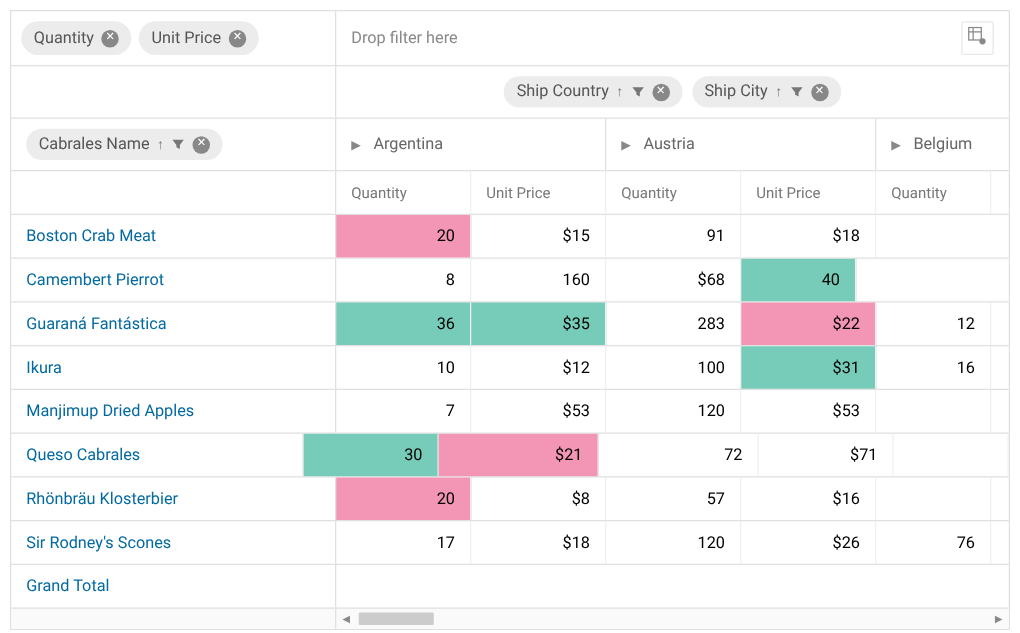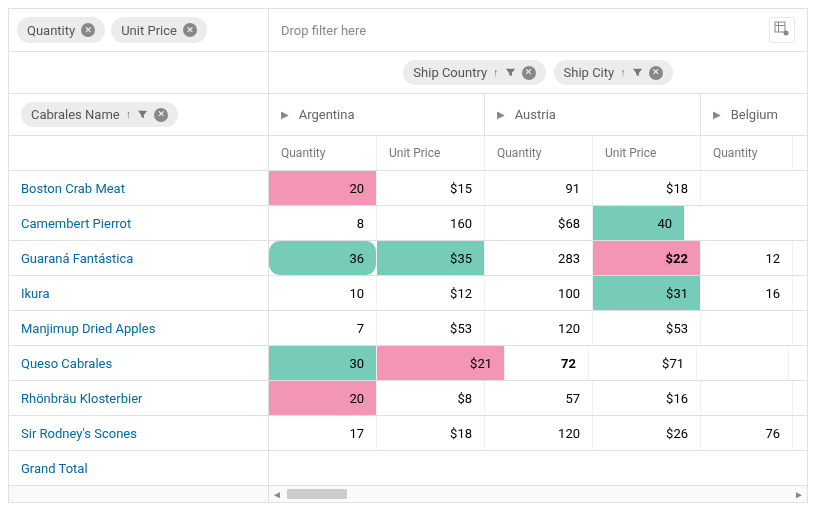--- a/index.html
+++ b/index.html
@@ -279,24 +279,24 @@
         <div class="data-cells">
           <div class="data-cell" style="width: 108px;">8</div>
           <div class="data-cell" style="width: 108px;">160</div>
           <div class="data-cell" style="width: 108px;">$68</div>
           <div class="data-cell hl-teal" style="width: 92px;">40</div>
         </div>
       </div>
       <div class="data-row">
         <div class="row-label">Guaraná Fantástica</div>
         <div class="data-cells">
-          <div class="data-cell hl-teal" style="width: 108px; border-radius: 11px;">36</div>
+          <div class="data-cell hl-teal" style="width: 108px;">36</div>
           <div class="data-cell hl-teal" style="width: 108px; text-align: right;">$35</div>
           <div class="data-cell" style="width: 108px;">283</div>
-          <div class="data-cell hl-pink" style="width: 108px; font-weight: bold;">$22</div>
+          <div class="data-cell hl-pink" style="width: 108px;">$22</div>
           <div class="data-cell" style="width: 92px;">12</div>
         </div>
       </div>
       <div class="data-row">
         <div class="row-label">Ikura</div>
         <div class="data-cells">
           <div class="data-cell" style="width: 108px;">10</div>
           <div class="data-cell" style="width: 108px;">$12</div>
           <div class="data-cell" style="width: 108px;">100</div>
           <div class="data-cell hl-teal" style="width: 108px;">$31</div>
@@ -311,21 +311,21 @@
           <div class="data-cell" style="width: 108px;">120</div>
           <div class="data-cell" style="width: 108px;">$53</div>
           <div class="data-cell" style="width: 92px;"></div>
         </div>
       </div>
       <div class="data-row">
         <div class="row-label">Queso Cabrales</div>
         <div class="data-cells">
           <div class="data-cell hl-teal" style="width: 108px;">30</div>
           <div class="data-cell hl-pink" style="width: 128px;">$21</div>
-          <div class="data-cell" style="width: 84px; font-weight: bold;">72</div>
+          <div class="data-cell" style="width: 128px;">72</div>
           <div class="data-cell" style="width: 108px;">$71</div>
           <div class="data-cell" style="width: 92px;"></div>
         </div>
       </div>
       <div class="data-row">
         <div class="row-label">Rhönbräu Klosterbier</div>
         <div class="data-cells">
           <div class="data-cell hl-pink" style="width: 108px;">20</div>
           <div class="data-cell" style="width: 108px;">$8</div>
           <div class="data-cell" style="width: 108px;">57</div>

